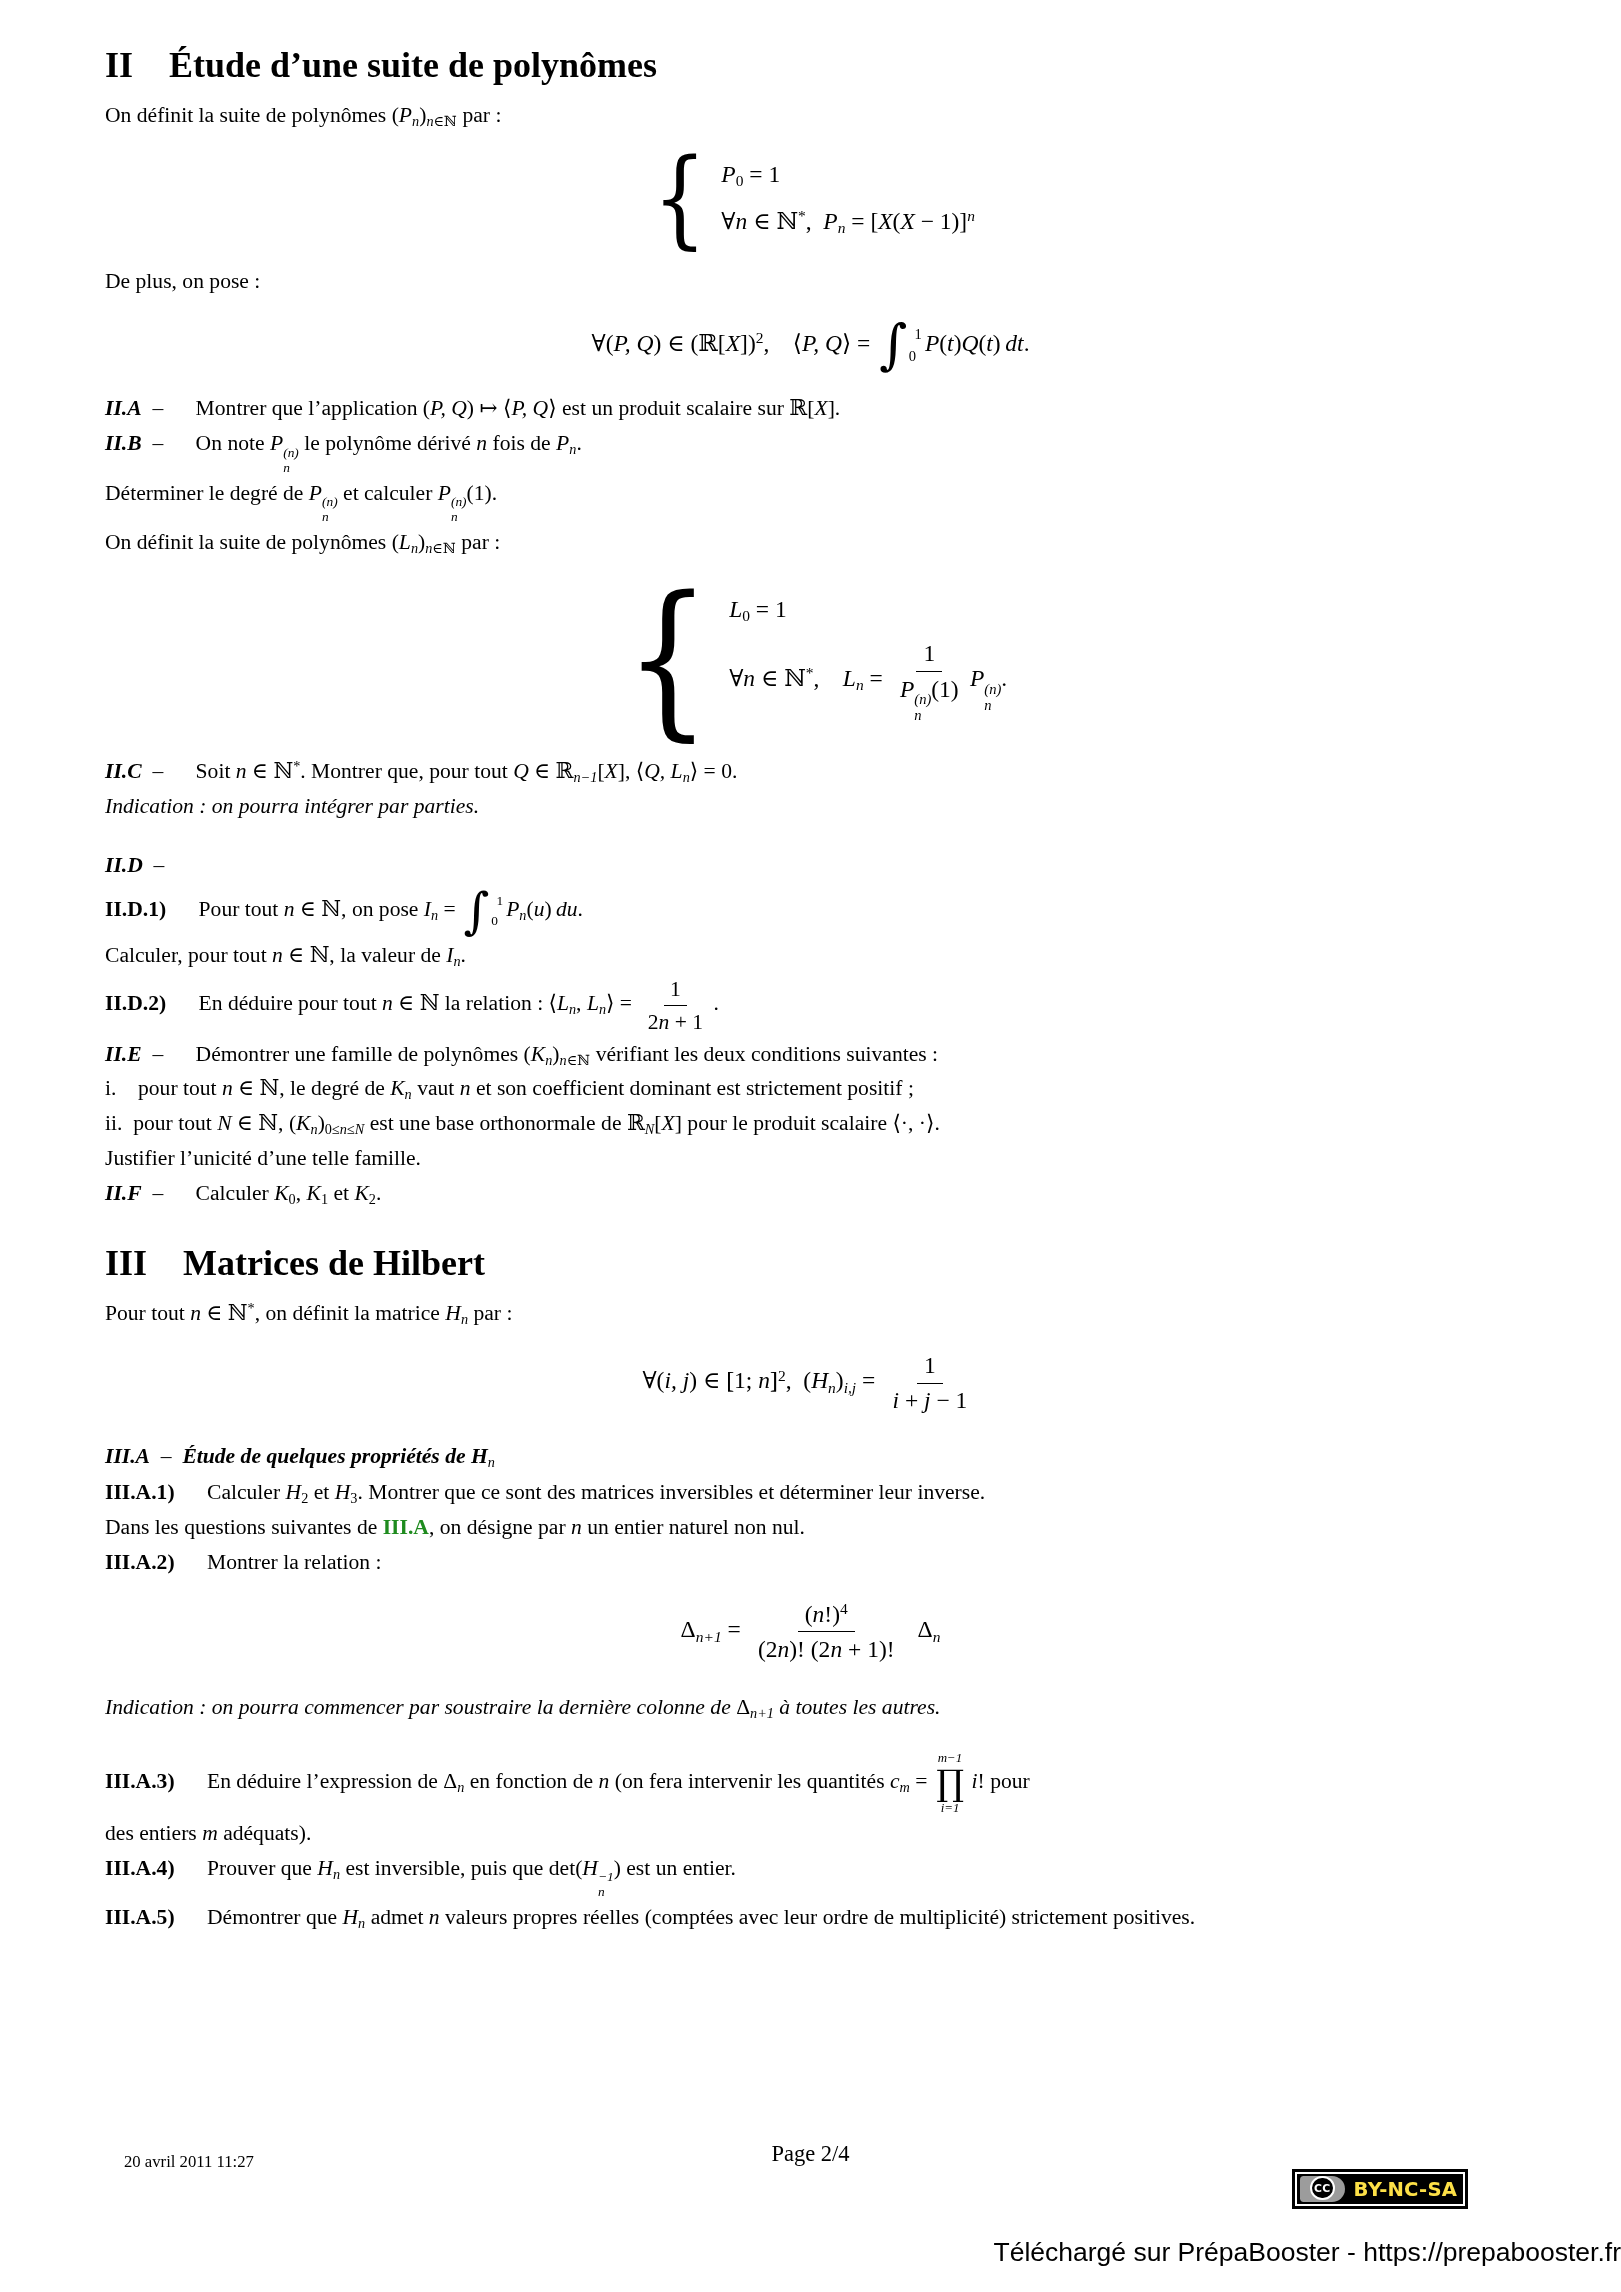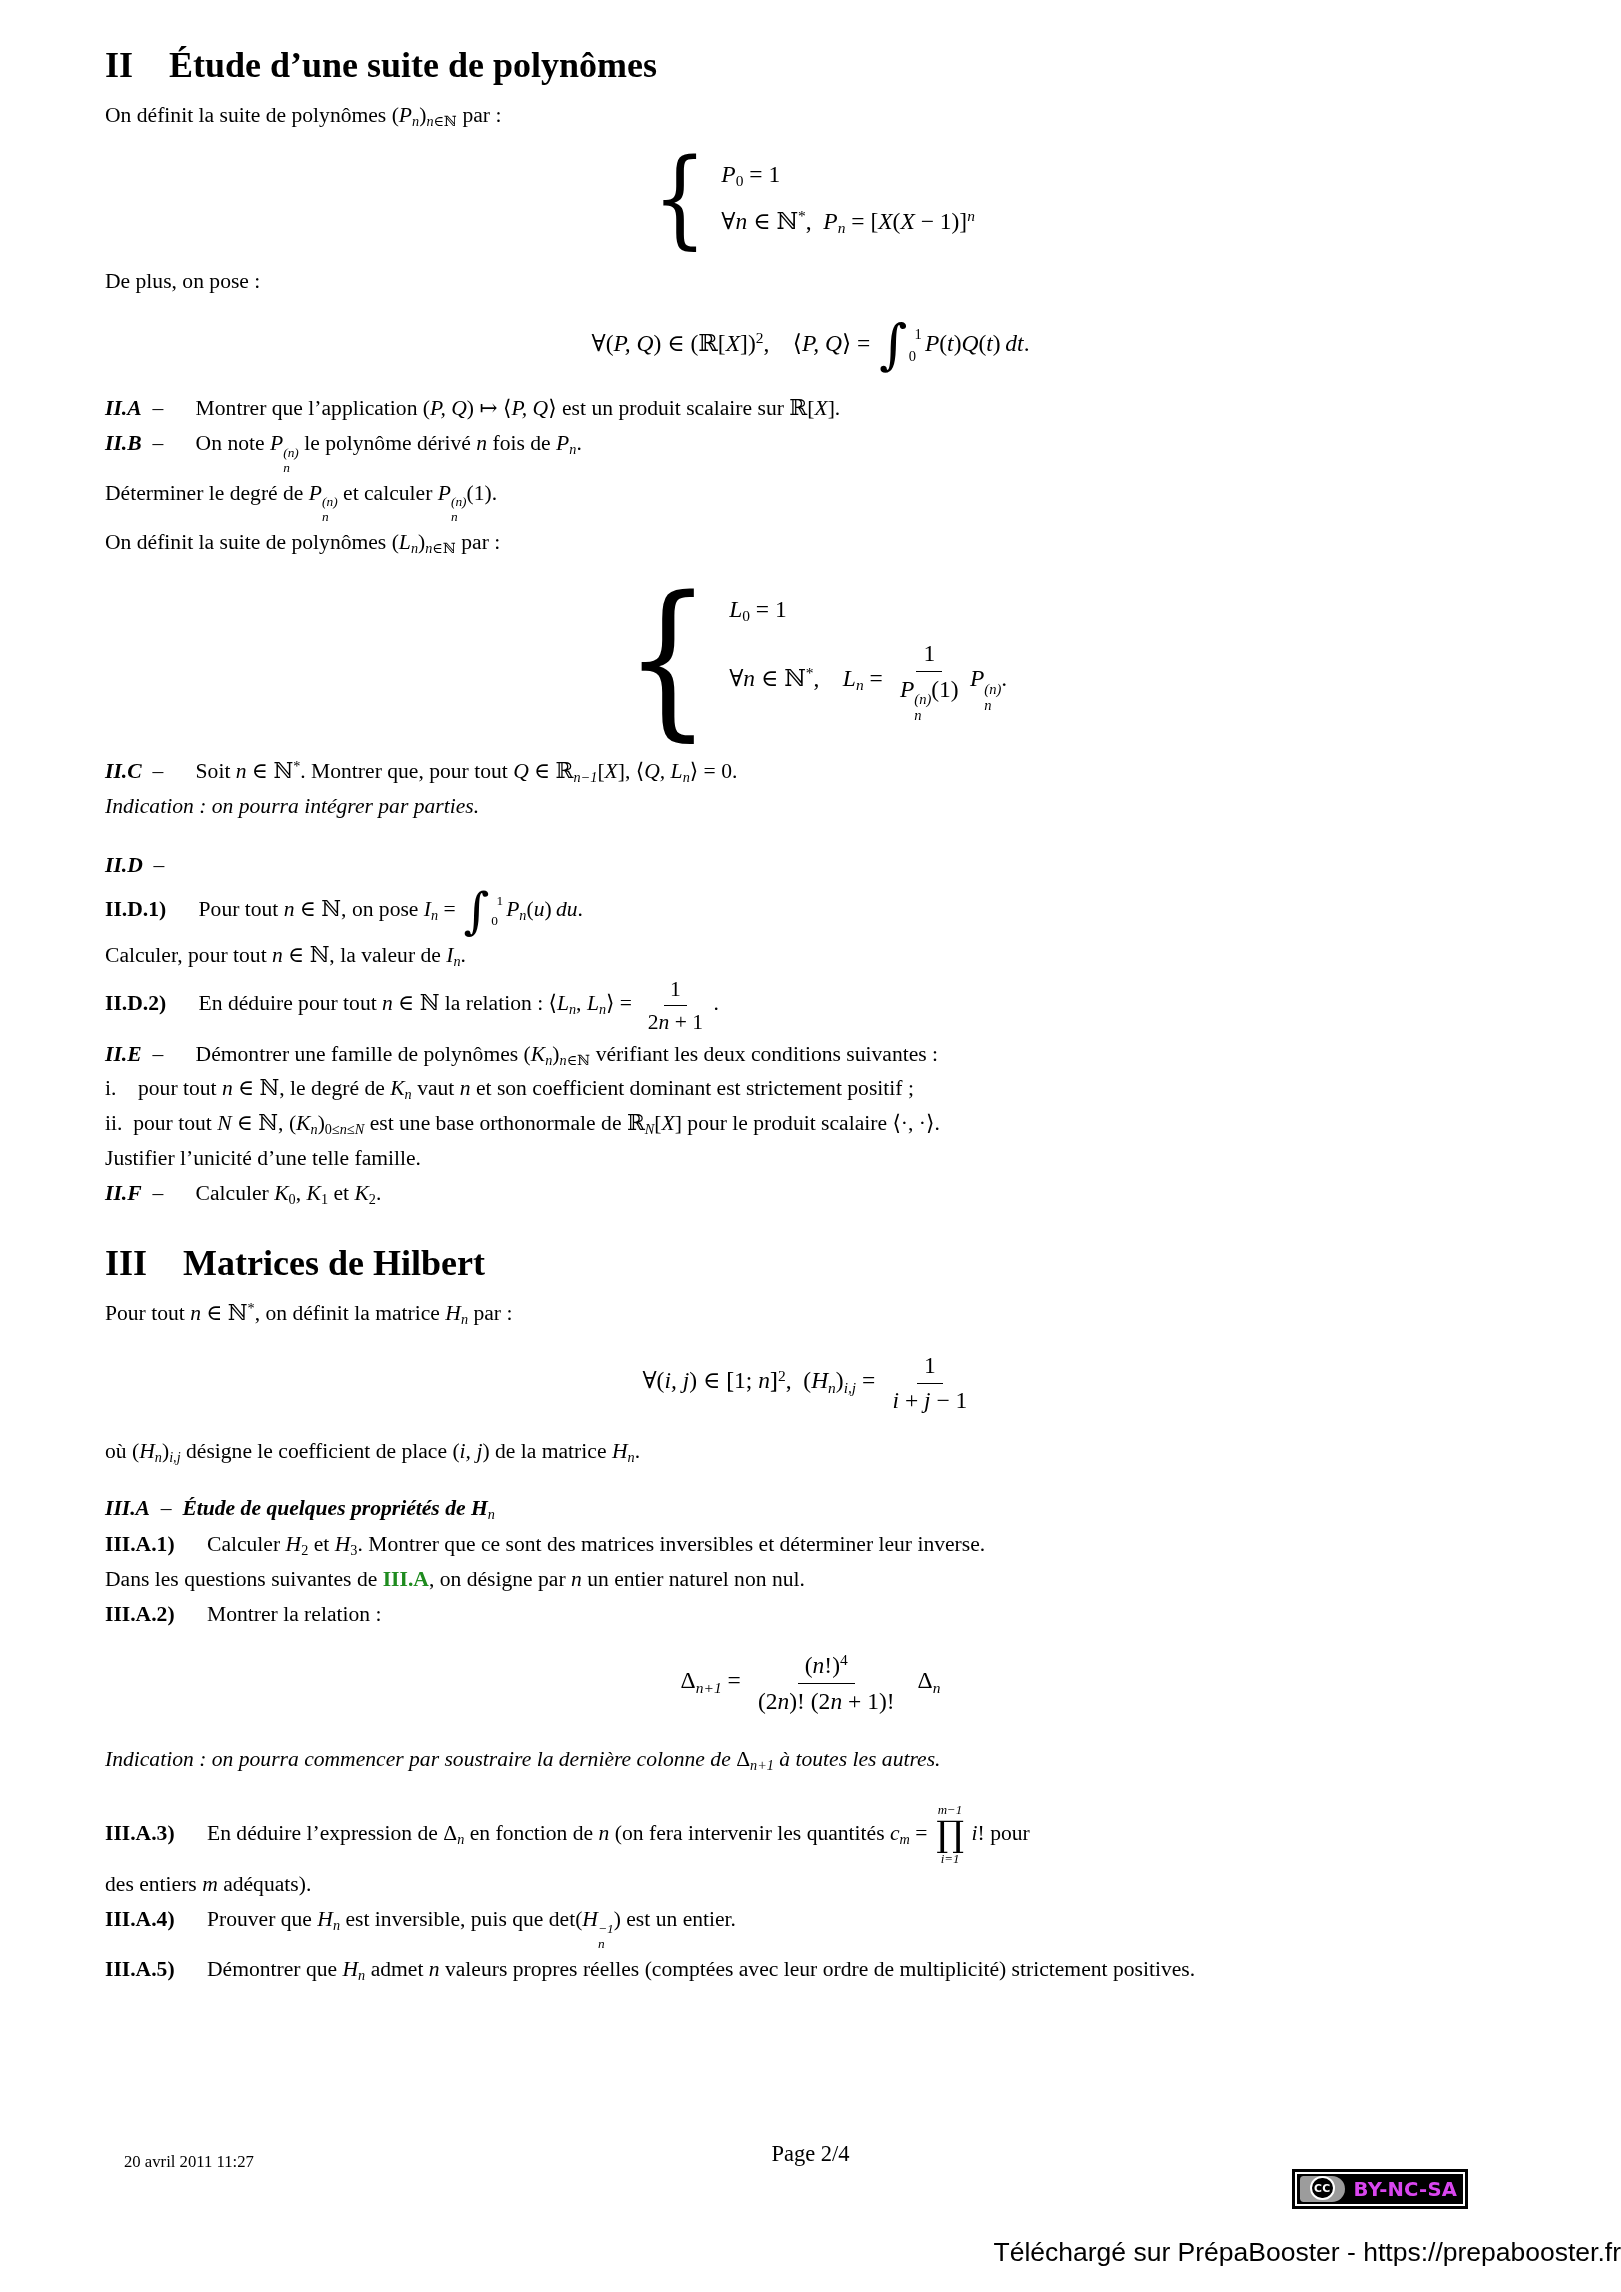--- a/index.html
+++ b/index.html
@@ -91,21 +91,21 @@
     background:var(--badge-gray);
     border-radius:3.9px 13.7px 13.7px 3.9px;
     display:flex;align-items:flex-start;justify-content:center;
   }
   .cc-circle{
     width:24.5px;height:24.5px;border-radius:50%;
     background:#000;border:2.9px solid #fff;box-sizing:border-box;
     display:flex;align-items:center;justify-content:center;
   }
   .cc-circle span{color:#fff;font-family:"DejaVu Sans",sans-serif;font-weight:bold;font-size:10.8px;letter-spacing:0.3px;}
-  .badge-text{color:#d946ef;font-family:"DejaVu Sans",sans-serif;font-weight:bold;font-size:19.6px;margin-left:8.8px;letter-spacing:0.2px;}
+  .badge-text{color:#fde047;font-family:"DejaVu Sans",sans-serif;font-weight:bold;font-size:19.6px;margin-left:8.8px;letter-spacing:0.2px;}
   .f-download{
     position:absolute;left:0;width:100%;top:2237px;text-align:right;
     font-family:"Liberation Sans","DejaVu Sans",sans-serif;font-size:26.5px;
   }
 </style>
 </head>
 <body>
 
 <div class="page">
   <main class="content">
@@ -174,21 +174,20 @@
       <div class="blk p"><span class="t-r">i.  pour tout </span><span class="t-i">n</span><span class="t-r"> ∈ ℕ, le degré de </span><span class="t-i">K</span><span class="t-subi">n</span><span class="t-r"> vaut </span><span class="t-i">n</span><span class="t-r"> et son coefficient dominant est strictement positif ;</span></div>
       <div class="blk p"><span class="t-r">ii. pour tout </span><span class="t-i">N</span><span class="t-r"> ∈ ℕ, (</span><span class="t-i">K</span><span class="t-subi">n</span><span class="t-r">)</span><span class="t-sub">0≤</span><span class="t-subi">n</span><span class="t-sub">≤</span><span class="t-subi">N</span><span class="t-r"> est une base orthonormale de ℝ</span><span class="t-subi">N</span><span class="t-r">[</span><span class="t-i">X</span><span class="t-r">] pour le produit scalaire ⟨·, ·⟩.</span></div>
       <div class="blk p"><span class="t-r">Justifier l’unicité d’une telle famille.</span></div>
       <div class="blk p q"><span class="t-bi">II.F</span><span class="t-r"> –  </span><span class="t-r">Calculer </span><span class="t-i">K</span><span class="t-sub">0</span><span class="t-r">, </span><span class="t-i">K</span><span class="t-sub">1</span><span class="t-r"> et </span><span class="t-i">K</span><span class="t-sub">2</span><span class="t-r">.</span></div>
       <div class="blk h1"><span class="t-b">III Matrices de Hilbert</span></div>
       <div class="blk p"><span class="t-r">Pour tout </span><span class="t-i">n</span><span class="t-r"> ∈ ℕ</span><span class="t-sup">*</span><span class="t-r">, on définit la matrice </span><span class="t-i">H</span><span class="t-subi">n</span><span class="t-r"> par :</span></div>
       <div class="blk eq"><span class="t-r">∀(</span><span class="t-i">i, j</span><span class="t-r">) ∈ [</span><span class="t-ddb">[</span><span class="t-r">1; </span><span class="t-i">n</span><span class="t-r">]</span><span class="t-ddb">]</span><span class="t-sup">2</span><span class="t-r">, (</span><span class="t-i">H</span><span class="t-subi">n</span><span class="t-r">)</span><span class="t-subi">i,j</span><span class="t-r"> = </span><span class="frac">
           <span class="num"><span class="t-r">1</span></span>
           <span class="den"><span class="t-i">i</span><span class="t-r"> + </span><span class="t-i">j</span><span class="t-r"> − 1</span></span>
         </span></div>
-      <div class="blk p"><span class="t-r">où (</span><span class="t-i">H</span><span class="t-subi">n</span><span class="t-r">)</span><span class="t-subi">i,j</span><span class="t-r"> désigne le coefficient de place (</span><span class="t-i">i, j</span><span class="t-r">) de la matrice </span><span class="t-i">H</span><span class="t-subi">n</span><span class="t-r">.</span></div>
       <div class="blk p h2"><span class="t-bi">III.A</span><span class="t-r"> – </span><span class="t-bi">Étude de quelques propriétés de </span><span class="t-bi">H</span><span class="t-subi">n</span></div>
       <div class="blk p q"><span class="t-b">III.A.1)</span><span class="t-r">  </span><span class="t-r">Calculer </span><span class="t-i">H</span><span class="t-sub">2</span><span class="t-r"> et </span><span class="t-i">H</span><span class="t-sub">3</span><span class="t-r">. Montrer que ce sont des matrices inversibles et déterminer leur inverse.</span></div>
       <div class="blk p"><span class="t-r">Dans les questions suivantes de </span><span class="t-g">III.A</span><span class="t-r">, on désigne par </span><span class="t-i">n</span><span class="t-r"> un entier naturel non nul.</span></div>
       <div class="blk p q"><span class="t-b">III.A.2)</span><span class="t-r">  </span><span class="t-r">Montrer la relation :</span></div>
       <div class="blk eq"><span class="t-r">Δ</span><span class="t-subi">n+1</span><span class="t-r"> = </span><span class="frac">
           <span class="num"><span class="t-r">(</span><span class="t-i">n</span><span class="t-r">!)</span><span class="t-sup">4</span></span>
           <span class="den"><span class="t-r">(2</span><span class="t-i">n</span><span class="t-r">)! (2</span><span class="t-i">n</span><span class="t-r"> + 1)!</span></span>
         </span><span class="t-r"> Δ</span><span class="t-subi">n</span></div>
       <div class="blk p spaced"><span class="t-it">Indication : on pourra commencer par soustraire la dernière colonne de </span><span class="t-r">Δ</span><span class="t-subi">n+1</span><span class="t-it"> à toutes les autres.</span></div>
       <div class="blk p q spaced"><span class="t-b">III.A.3)</span><span class="t-r">  </span><span class="t-r">En déduire l’expression de Δ</span><span class="t-subi">n</span><span class="t-r"> en fonction de </span><span class="t-i">n</span><span class="t-r"> (on fera intervenir les quantités </span><span class="t-i">c</span><span class="t-subi">m</span><span class="t-r"> = </span><span class="prodwrap">

